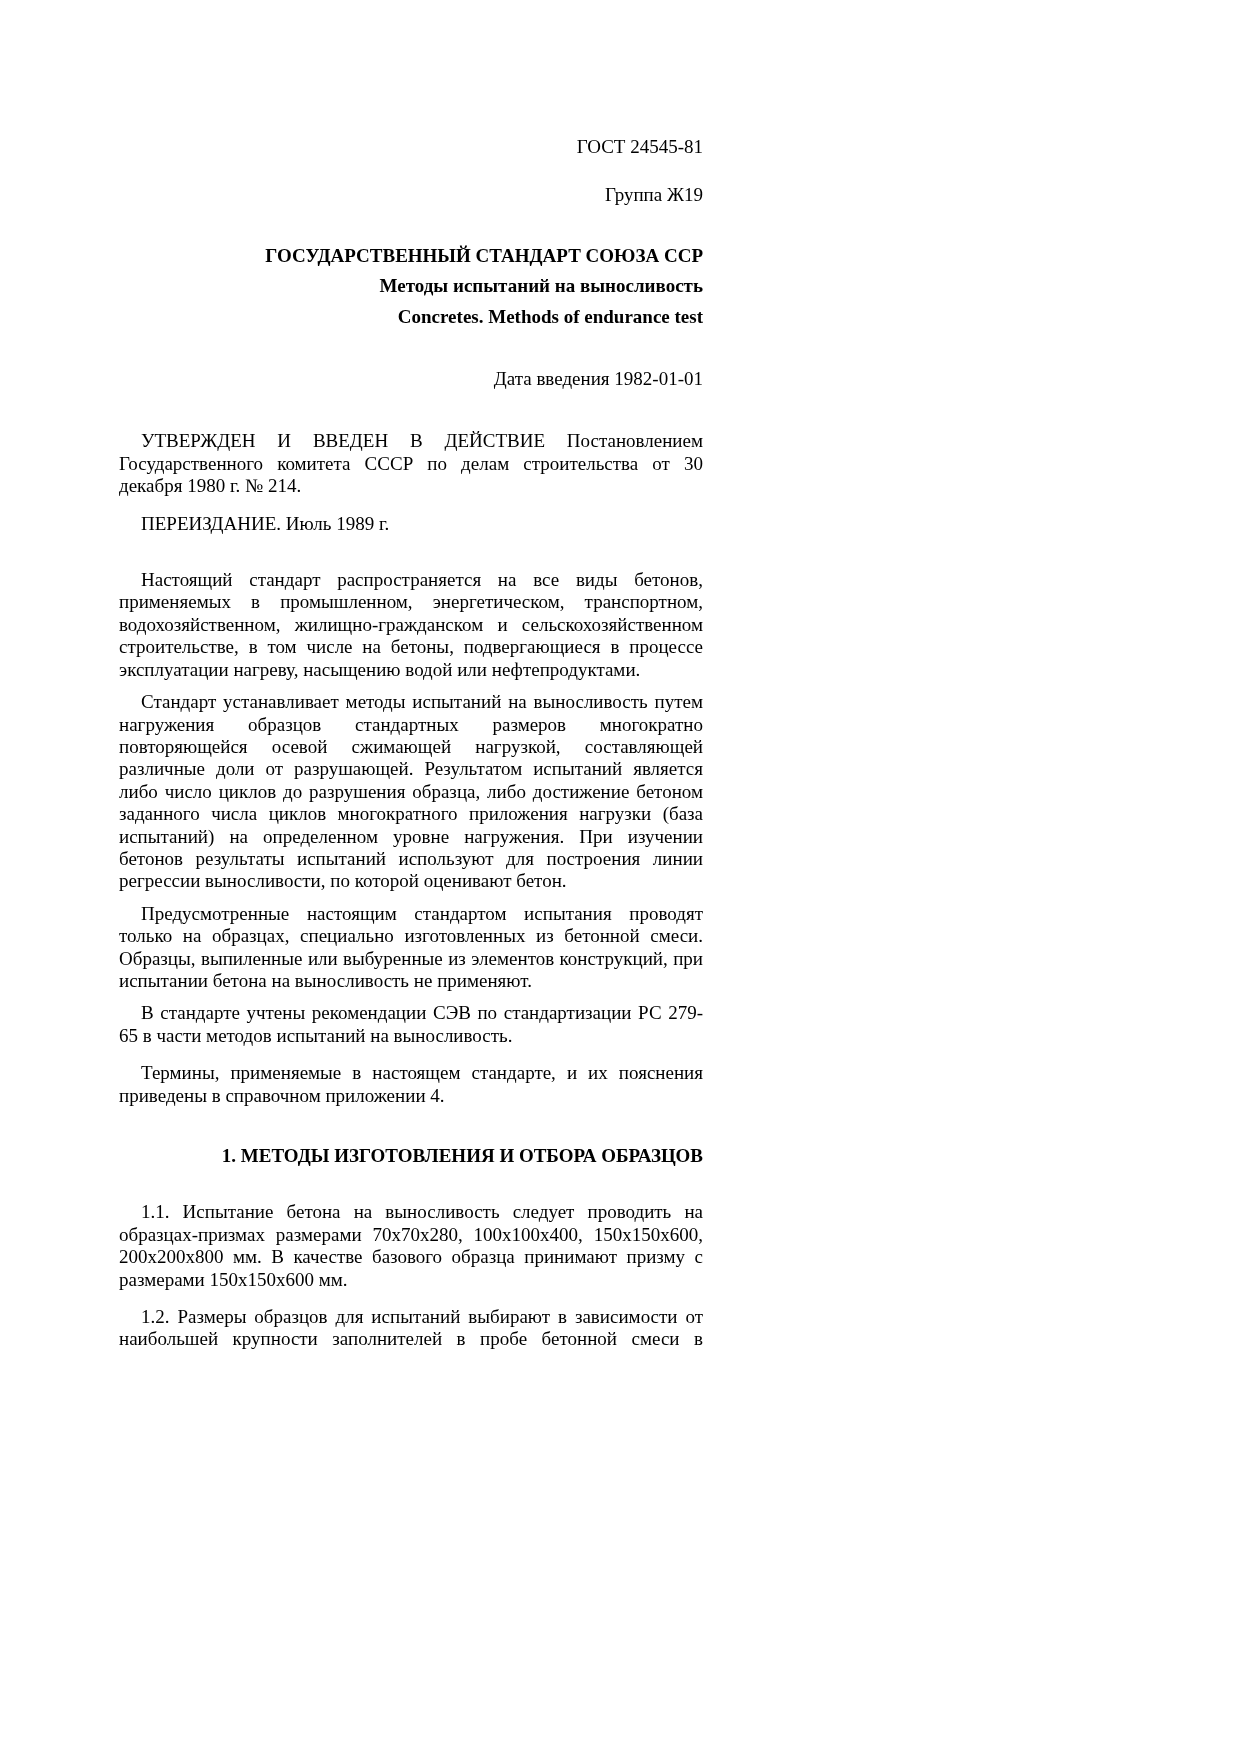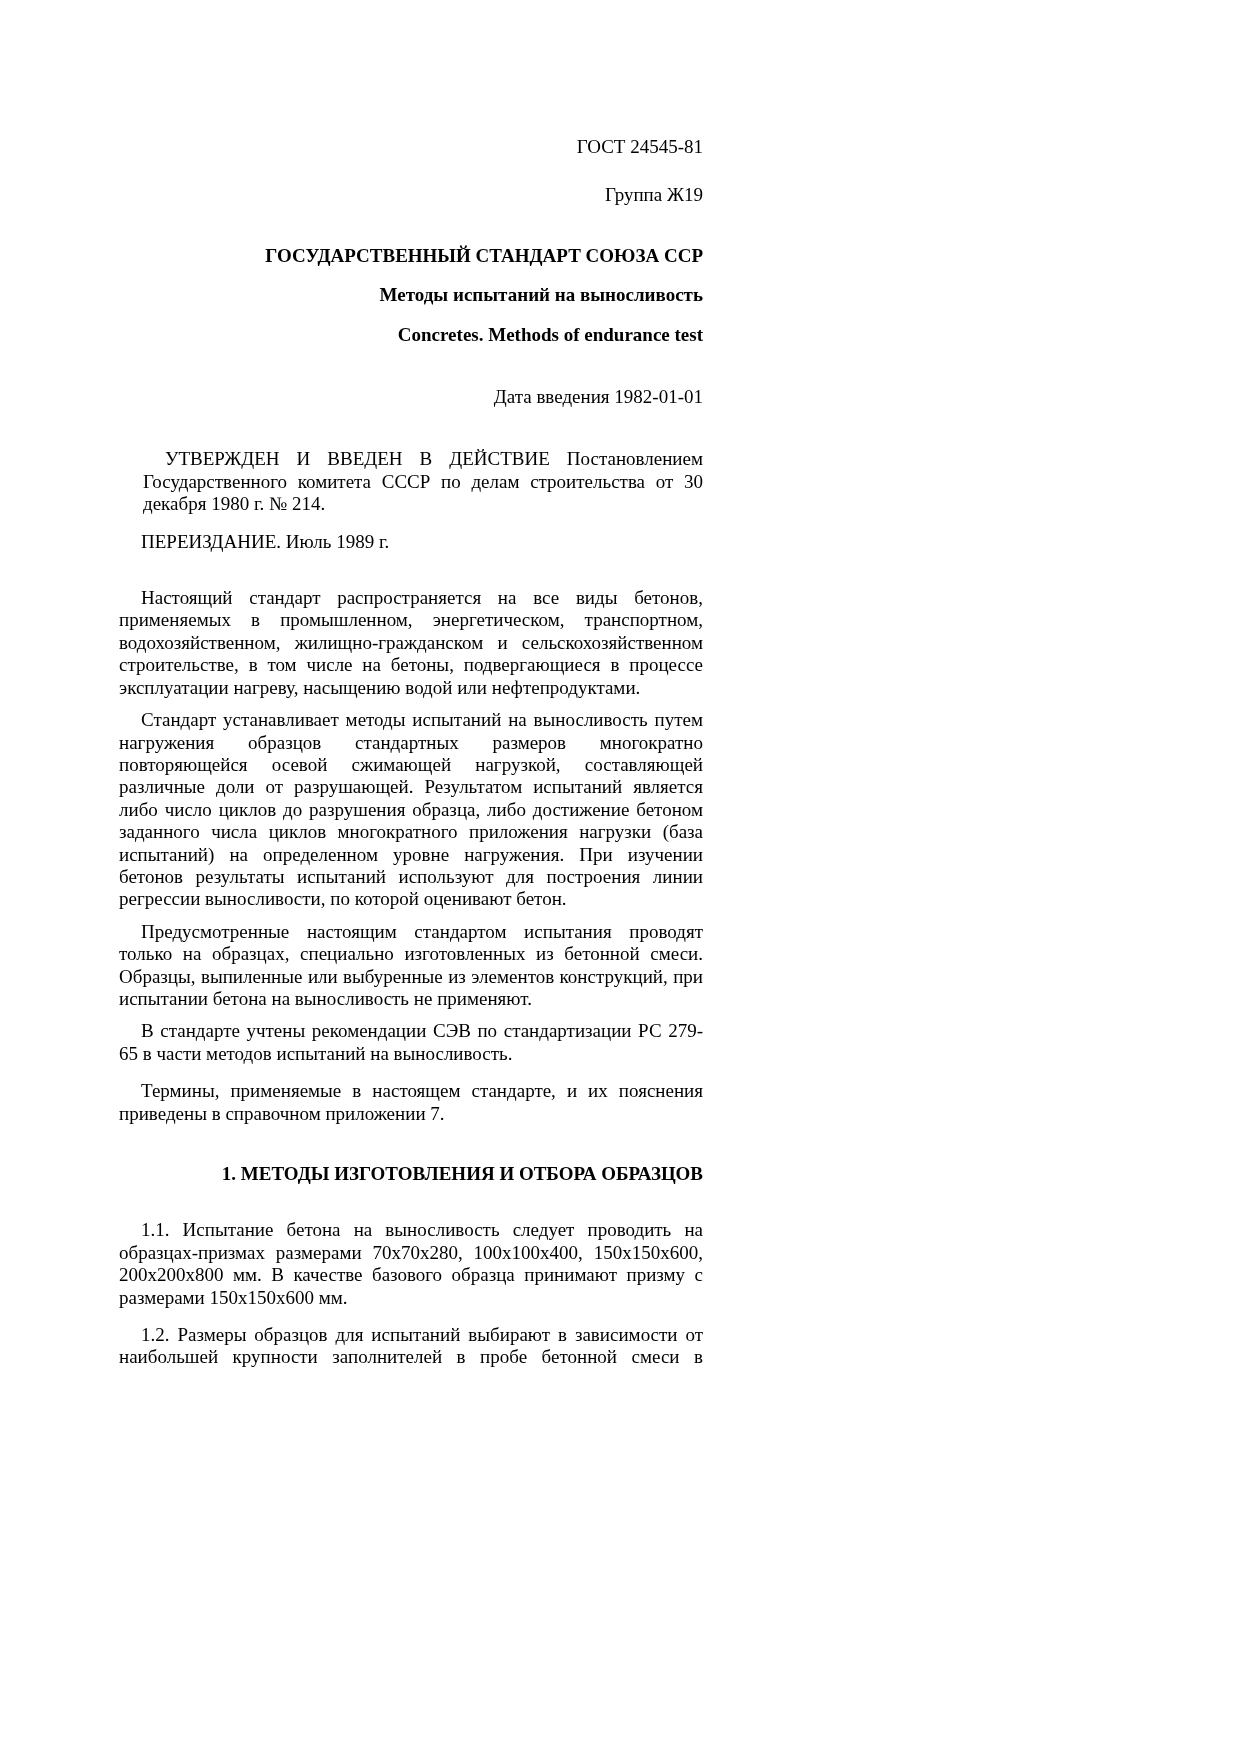--- a/index.html
+++ b/index.html
@@ -23,22 +23,22 @@
   }
   .block { margin: 0; }
   .right { text-align: right; }
   .center-bold { text-align: right; font-weight: bold; }
   .para { text-align: justify; text-indent: 22px; }
   .jl { text-align-last: justify; }
 
   .g1 { margin-top: 26px; }
   .g2 { margin-top: 38px; }
   .g3 { margin-top: 43px; }
-  .g4 { margin-top: 17px; }
-  .g5 { margin-top: 40px; margin-left: 24px; }
+  .g4 { margin-top: 8px; }
+  .g5 { margin-top: 40px; }
   .g6 { margin-top: 15px; }
   .g7 { margin-top: 34px; }
   .g8 { margin-top: 10px; font-family: Liberation Serif, serif; }
 </style>
 </head>
 <body>
 
 <div class="page">
 
   <div class="block right">ГОСТ 24545-81</div>
@@ -59,21 +59,21 @@
   <p class="block para g6">ПЕРЕИЗДАНИЕ. Июль 1989 г.</p>
 
   <p class="block para g7">Настоящий стандарт распространяется на все виды бетонов, применяемых в промышленном, энергетическом, транспортном, водохозяйственном, жилищно-гражданском и сельскохозяйственном строительстве, в том числе на бетоны, подвергающиеся в процессе эксплуатации нагреву, насыщению водой или нефтепродуктами.</p>
 
   <p class="block para g8">Стандарт устанавливает методы испытаний на выносливость путем нагружения образцов стандартных размеров многократно повторяющейся осевой сжимающей нагрузкой, составляющей различные доли от разрушающей. Результатом испытаний является либо число циклов до разрушения образца, либо достижение бетоном заданного числа циклов многократного приложения нагрузки (база испытаний) на определенном уровне нагружения. При изучении бетонов результаты испытаний используют для построения линии регрессии выносливости, по которой оценивают бетон.</p>
 
   <p class="block para g8">Предусмотренные настоящим стандартом испытания проводят только на образцах, специально изготовленных из бетонной смеси. Образцы, выпиленные или выбуренные из элементов конструкций, при испытании бетона на выносливость не применяют.</p>
 
   <p class="block para g8">В стандарте учтены рекомендации СЭВ по стандартизации РС 279-65 в части методов испытаний на выносливость.</p>
 
-  <p class="block para g6">Термины, применяемые в настоящем стандарте, и их пояснения приведены в справочном приложении 7.</p>
+  <p class="block para g6">Термины, применяемые в настоящем стандарте, и их пояснения приведены в справочном приложении 4.</p>
 
   <div class="block center-bold g2">1. МЕТОДЫ ИЗГОТОВЛЕНИЯ И ОТБОРА ОБРАЗЦОВ</div>
 
   <p class="block para g7">1.1. Испытание бетона на выносливость следует проводить на образцах-призмах размерами 70х70х280, 100х100х400, 150х150х600, 200х200х800 мм. В качестве базового образца принимают призму с размерами 150х150х600 мм.</p>
 
   <p class="block para jl g6">1.2. Размеры образцов для испытаний выбирают в зависимости от наибольшей крупности заполнителей в пробе бетонной смеси в</p>
 
 </div>
 
 </body></html>

